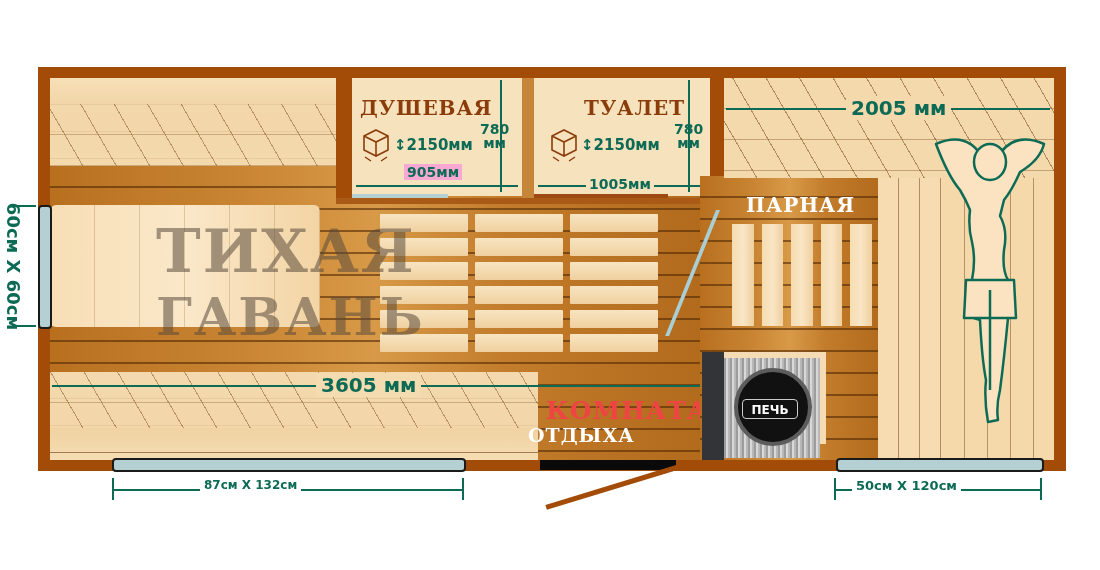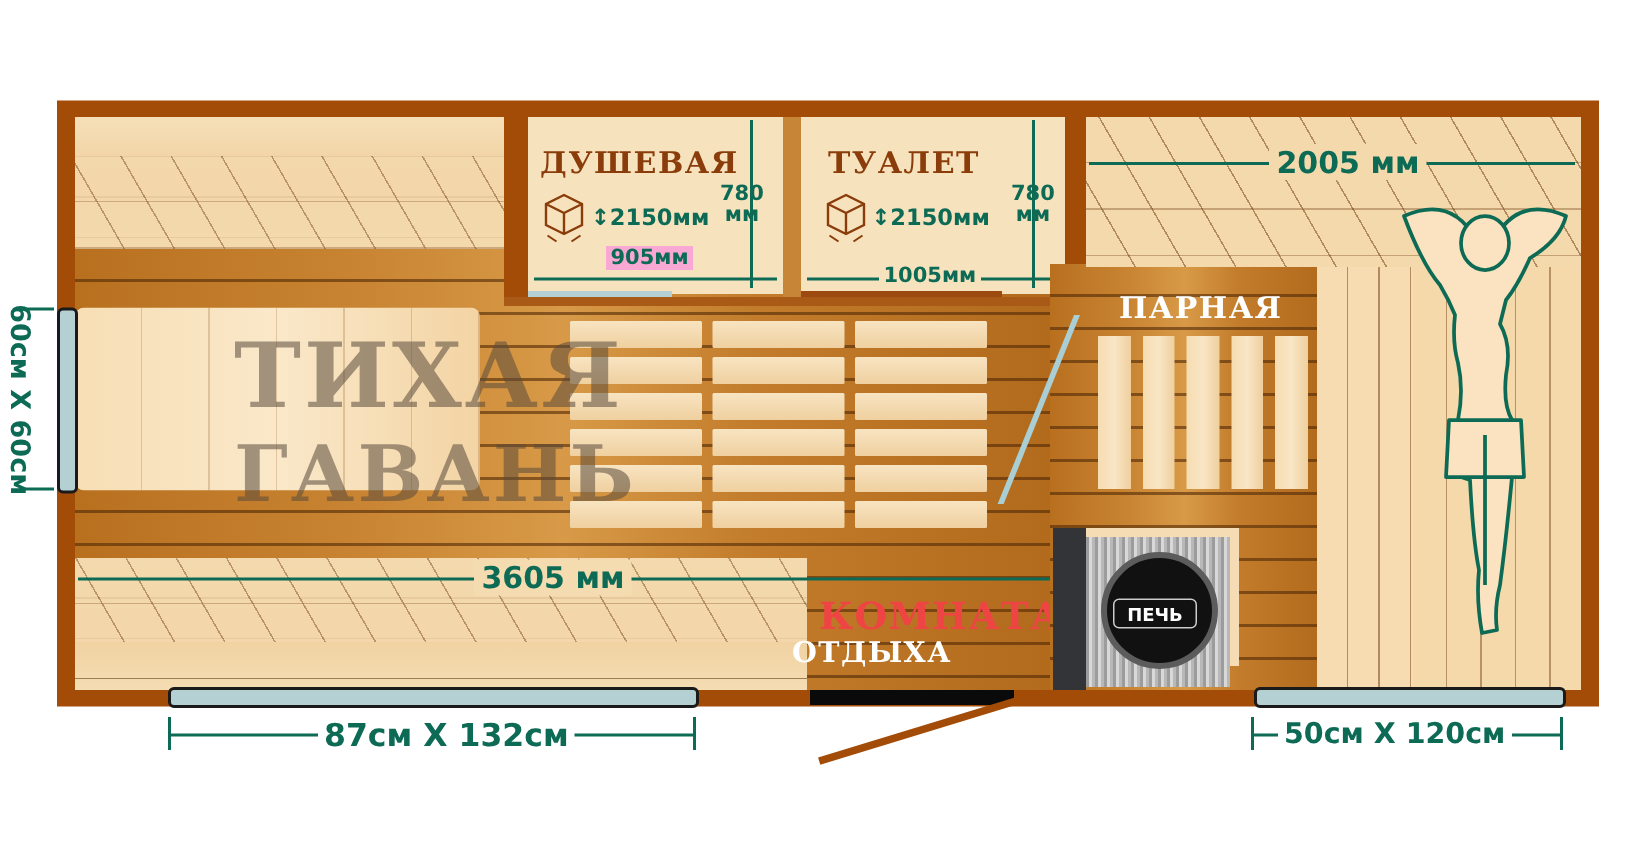--- a/index.html
+++ b/index.html
@@ -57,21 +57,21 @@
 </div>
 <div class="abs dim" style="left:394px;top:136px;font-size:15px;">↕<span>2150мм</span></div>
 <div class="abs dim" style="left:480px;top:122px;font-size:14px;line-height:14px;text-align:center;">
     <div>780</div>
     <div>мм</div>
   </div>
 <div class="abs line-g" style="left:500px;top:80px;width:2px;height:112px;"></div>
 <div class="abs line-g" style="left:356px;top:185px;width:162px;height:2px;"></div>
 <div class="abs dim" style="left:404px;top:164px;font-size:14px;background:#f9a8d4;padding:0 3px;">905мм</div>
 
-<div class="abs label-serif" style="left:552px;top:96px;font-size:20px;color:#8a3d0a;">ТУАЛЕТ</div>
+<div class="abs label-serif" style="left:584px;top:96px;font-size:20px;color:#8a3d0a;">ТУАЛЕТ</div>
 <div class="abs" style="left:550px;top:128px;width:28px;height:34px;">
   <svg width="28" height="34" viewBox="0 0 28 34">
       <path d="M14 2 L26 8 L26 22 L14 28 L2 22 L2 8 Z M2 8 L14 14 L26 8 M14 14 L14 28" fill="none" stroke="#8a3d0a" stroke-width="1.6"></path>
       <path d="M3 29 L9 33 M19 33 L25 29" stroke="#8a3d0a" stroke-width="1.4"></path>
     </svg>
 </div>
 <div class="abs dim" style="left:581px;top:136px;font-size:15px;">↕<span>2150мм</span></div>
 <div class="abs dim" style="left:674px;top:122px;font-size:14px;line-height:14px;text-align:center;">
     <div>780</div>
     <div>мм</div>
@@ -164,18 +164,18 @@
 <div class="abs window" style="left:112px;top:458px;width:350px;height:10px;"></div>
 <div class="abs window" style="left:836px;top:458px;width:204px;height:10px;"></div>
 
 <div class="abs" style="left:16px;top:205px;width:20px;height:2px;background:#0d6b55;"></div>
 <div class="abs" style="left:16px;top:325px;width:20px;height:2px;background:#0d6b55;"></div>
 <div class="abs dim" style="left:-52px;top:256px;font-size:18px;transform:rotate(90deg);white-space:nowrap;width:130px;text-align:center;">60см X 60см</div>
 
 <div class="abs line-g" style="left:112px;top:489px;width:350px;height:2px;"></div>
 <div class="abs" style="left:112px;top:478px;width:2px;height:22px;background:#0d6b55;"></div>
 <div class="abs" style="left:462px;top:478px;width:2px;height:22px;background:#0d6b55;"></div>
-<div class="abs dim" style="left:212px;top:478px;font-size:21px;background:#fff;padding:0 4px;">87см X 132см</div>
+<div class="abs dim" style="left:200px;top:478px;font-size:12px;background:#fff;padding:0 4px;">87см X 132см</div>
 
 <div class="abs line-g" style="left:836px;top:489px;width:204px;height:2px;"></div>
 <div class="abs" style="left:834px;top:478px;width:2px;height:22px;background:#0d6b55;"></div>
 <div class="abs" style="left:1040px;top:478px;width:2px;height:22px;background:#0d6b55;"></div>
-<div class="abs dim" style="left:852px;top:478px;font-size:19px;background:#fff;padding:0 4px;">50см X 120см</div>
+<div class="abs dim" style="left:852px;top:478px;font-size:13px;background:#fff;padding:0 4px;">50см X 120см</div>
 
 </body></html>

